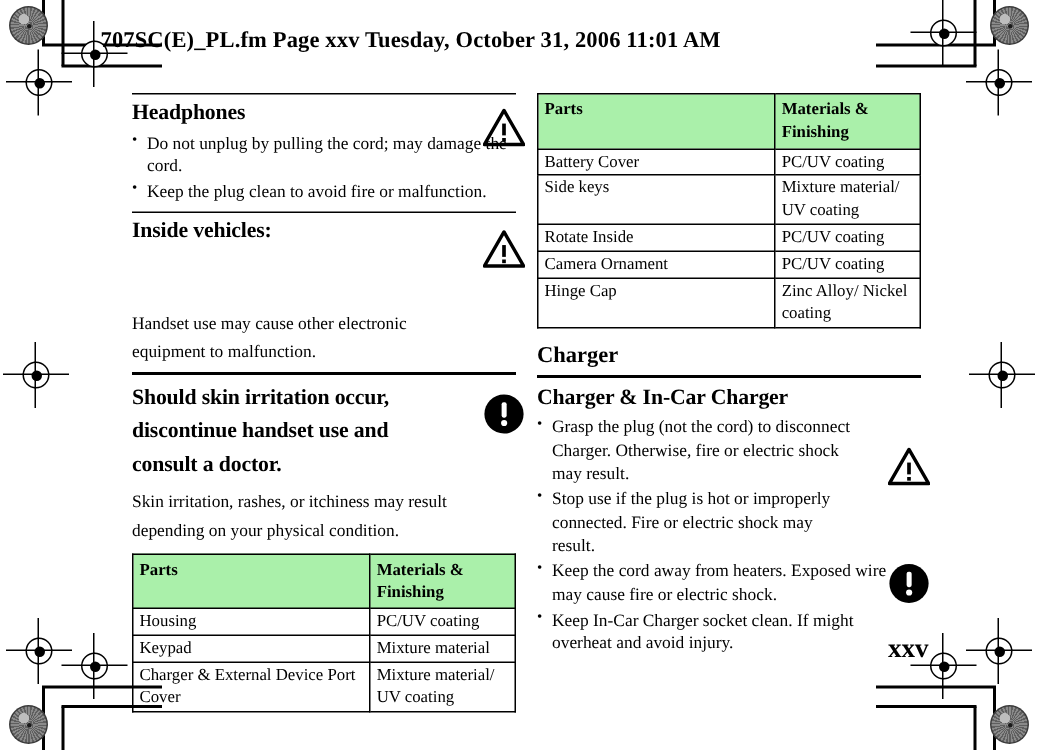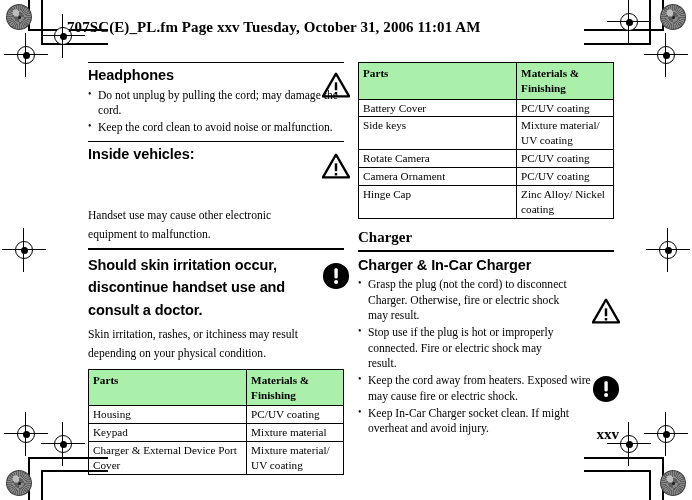--- a/index.html
+++ b/index.html
@@ -105,21 +105,21 @@
     margin: 0;
     height: 0;
   }
   .rule-thin {
     border-top: 1px solid #000;
     margin: 0;
     height: 0;
   }
 
   h2.sec-head {
-    font-family: Liberation Sans, sans-serif;
+    font-family: Liberation Serif, serif;
     font-size: 14.5px;
     font-weight: bold;
     margin: 4px 0 3px 0;
     line-height: 1.22;
     letter-spacing: -0.1px;
   }
   h2.sec-head.tall { line-height: 1.55; margin-bottom: 5px; }
 
   h3.chapter {
     font-family: "Liberation Serif", serif;
@@ -187,21 +187,21 @@
     line-height: 1.33;
   }
   table.parts col.c1 { width: 62%; }
   table.parts col.c2 { width: 38%; }
 
   
   .folio {
     position: absolute;
     right: 73px;
     bottom: 57px;
-    font-size: 15px;
+    font-size: 18px;
     font-weight: bold;
     font-family: "Liberation Serif", serif;
     margin-top: 24px;
   }
 </style>
 </head>
 <body>
 
 <div class="page">
 
@@ -328,21 +328,21 @@
       <h2 class="sec-head">Headphones</h2>
       <span class="icon-warn" style="right:-6px; top:4px;">
         <svg viewBox="0 0 32 30">
             <path d="M16 2 L31 28 L1 28 Z" fill="none" stroke="#000" stroke-width="2.6" stroke-linejoin="round"></path>
             <rect x="14.6" y="12" width="2.8" height="9" fill="#000"></rect>
             <rect x="14.6" y="23" width="2.8" height="2.8" fill="#000"></rect>
           </svg>
       </span>
       <ul class="bullets">
         <li>Do not unplug by pulling the cord; may damage the cord.</li>
-        <li>Keep the cord clean to avoid noise or malfunction.</li>
+        <li>Keep the plug clean to avoid fire or malfunction.</li>
       </ul>
     </section>
 
     <div class="rule-thin"></div>
 
     <section class="with-icon">
       <h2 class="sec-head">Inside vehicles:</h2>
       <span class="icon-warn" style="right:-6px; top:6px;">
         <svg viewBox="0 0 32 30">
             <path d="M16 2 L31 28 L1 28 Z" fill="none" stroke="#000" stroke-width="2.6" stroke-linejoin="round"></path>
@@ -411,21 +411,21 @@
       <tbody>
         <tr>
           <td>Battery Cover</td>
           <td>PC/UV coating</td>
         </tr>
         <tr>
           <td>Side keys</td>
           <td>Mixture material/ UV coating</td>
         </tr>
         <tr>
-          <td>Rotate Camera</td>
+          <td>Rotate Inside</td>
           <td>PC/UV coating</td>
         </tr>
         <tr>
           <td>Camera Ornament</td>
           <td>PC/UV coating</td>
         </tr>
         <tr>
           <td>Hinge Cap</td>
           <td>Zinc Alloy/ Nickel coating</td>
         </tr>

